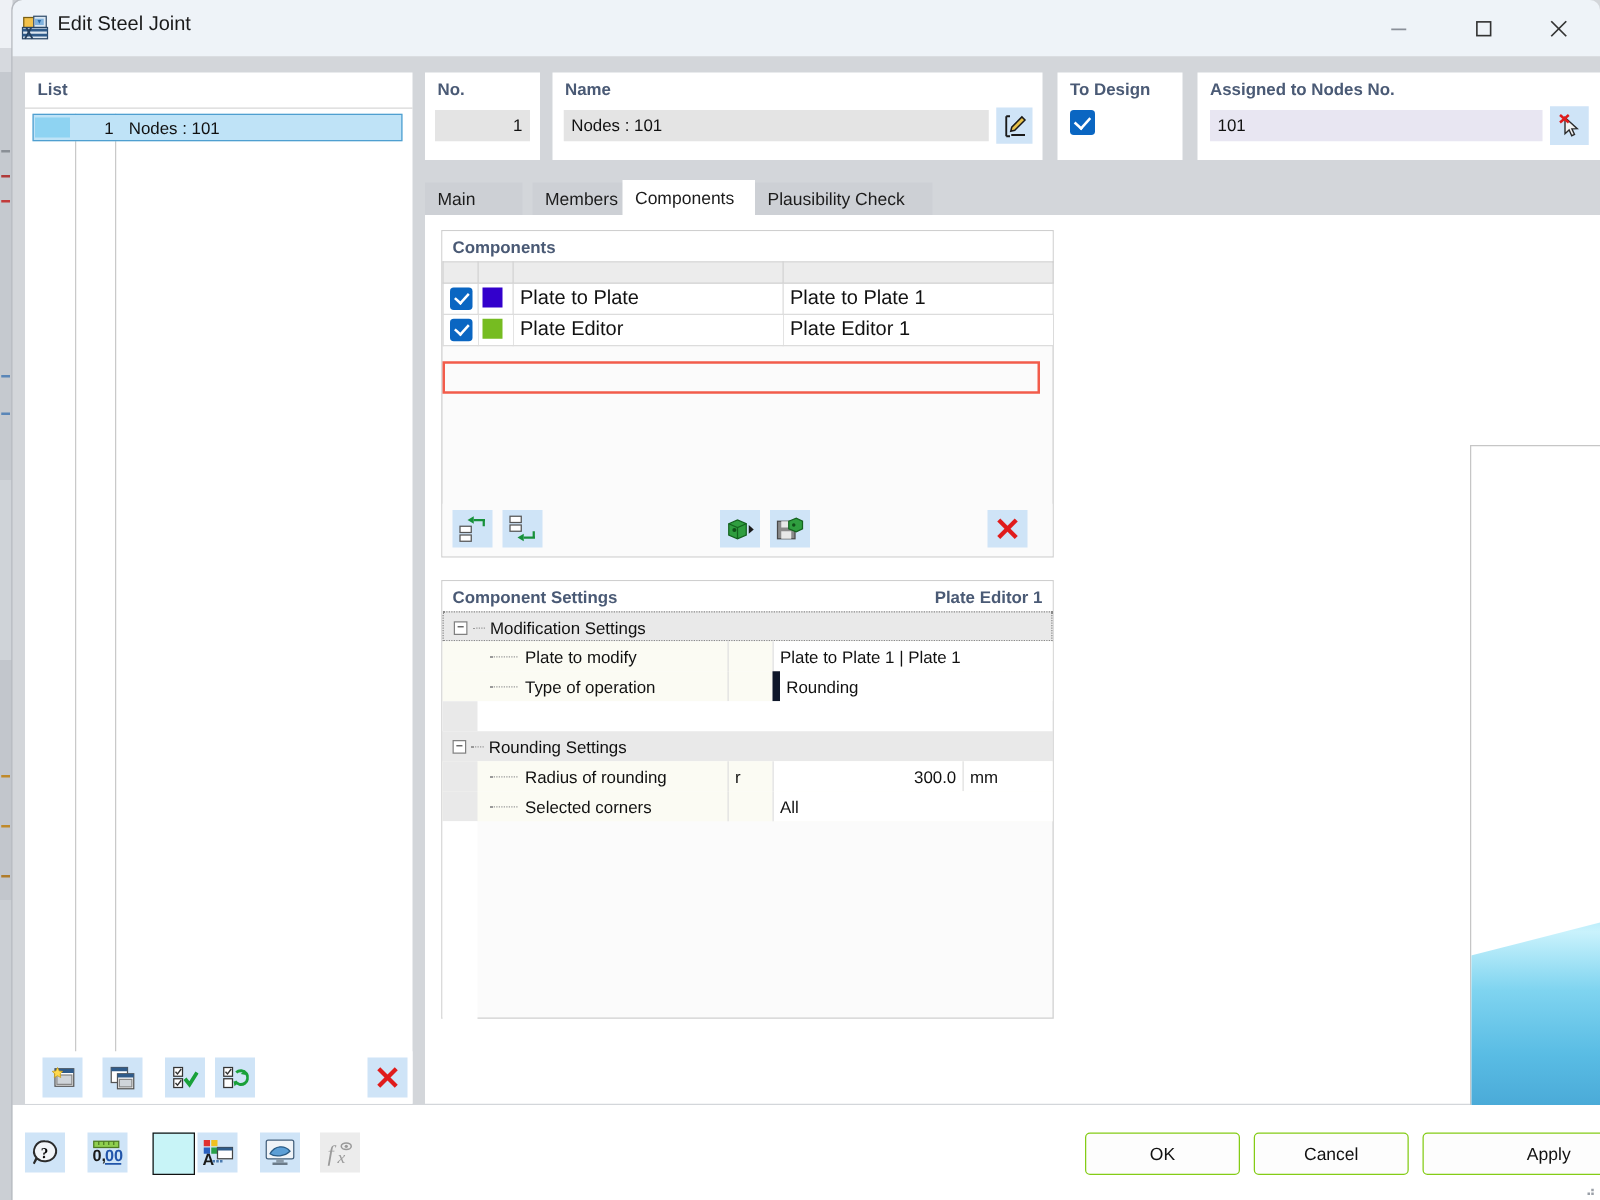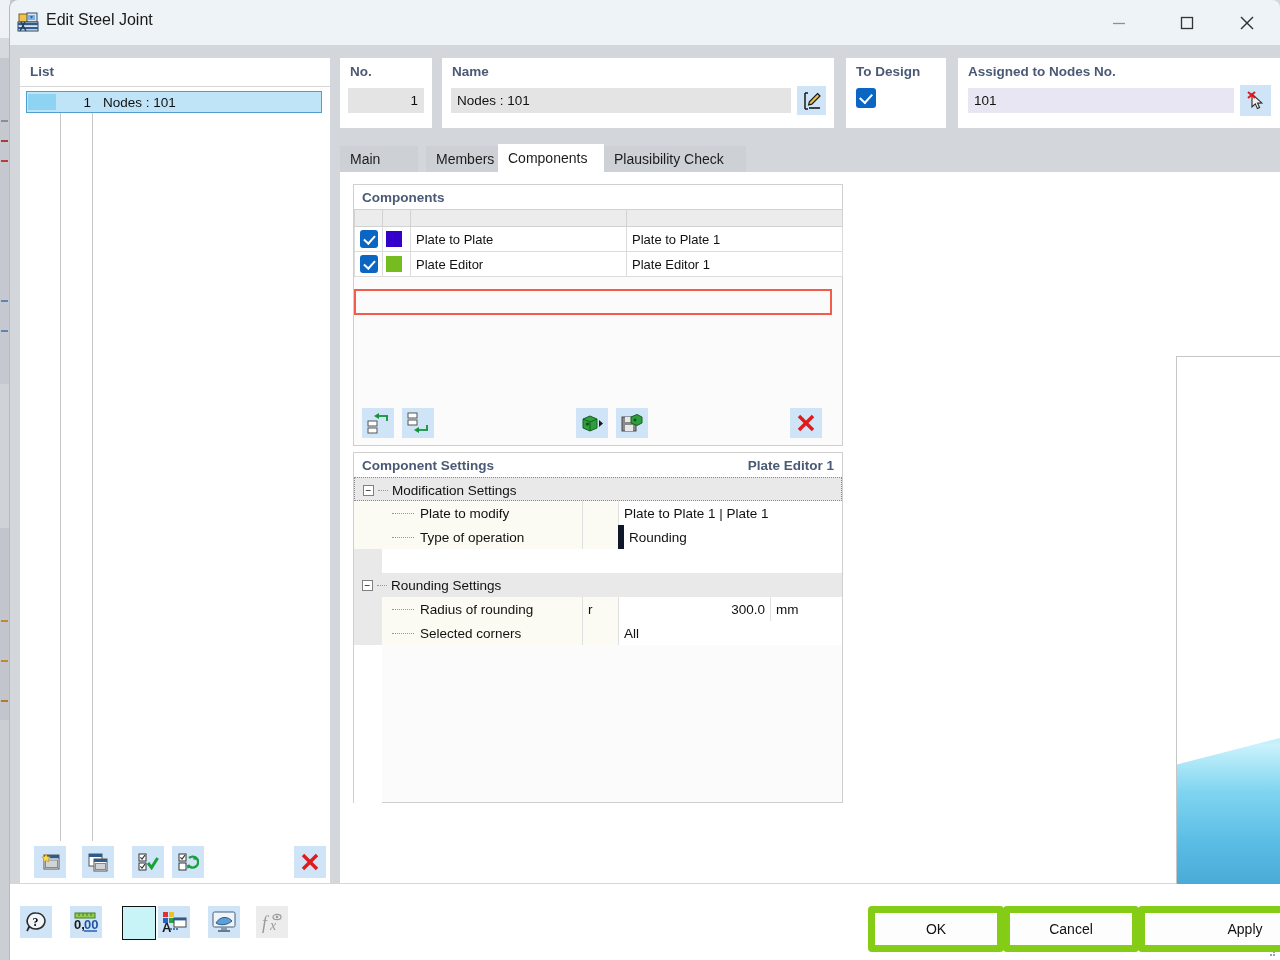--- a/index.html
+++ b/index.html
@@ -140,21 +140,21 @@
   }
   .box-title .right { margin-left:auto; }
 
   table.ctab { position:absolute; border-collapse: collapse; table-layout: fixed; }
   table.ctab th {
     background: #ececec; border: 1px solid #d2d2d2;
     font-weight: normal; font-size: 13.5px; color:#111; height: 26px;
   }
   table.ctab td {
     background: #ffffff; border: 1px solid #dcdcdc;
-    font-size: 13px; color:#111; height: 24px; padding: 0 5px;
+    font-size: 16px; color:#111; height: 24px; padding: 0 5px;
   }
   td.ck { padding:0; text-align:center; }
   .chk-sm {
     width: 18px; height: 18px; border-radius: 3px; background:#0a66c2;
     display:inline-flex; align-items:center; justify-content:center;
     vertical-align: middle;
   }
   .chk-sm::after {
     content:""; width:5px; height:9px; margin-top:-2px;
     border: solid #fff; border-width: 0 2px 2px 0; transform: rotate(42deg);
@@ -187,21 +187,21 @@
     overflow: hidden;
   }
 
   
   .bottombar {
     position:absolute; left:0; bottom:0; width:1270px; height: 76px;
     background:#ffffff;
   }
   .btn {
     position:absolute; height: 32px; background:#fdfdfd;
-    border: 7px solid #84cc16; border-radius: 4px;
+    border: 1px solid #84cc16; border-radius: 4px;
     font-size: 14px; color:#111;
     display:flex; align-items:center; justify-content:center;
   }
   .bbtn {
     position:absolute; top: 22px; width: 32px; height: 32px;
     background:#cfe4f7; display:flex; align-items:center; justify-content:center;
   }
   .bbtn.plain { background:#ffffff; border:1px solid #111; }
   .bbtn.dim { background:#ececec; }
   .resize-grip { position:absolute; right:4px; bottom:3px; width:10px; height:10px; }
@@ -449,21 +449,21 @@
         </div>
         <div class="iconbtn" style="left:436px;top:5px;width:32px;height:30px;">
           <svg width="22" height="22" viewBox="0 0 22 22">
             <line x1="4" y1="4" x2="18" y2="18" stroke="#e01b1b" stroke-width="3.4"></line>
             <line x1="18" y1="4" x2="4" y2="18" stroke="#e01b1b" stroke-width="3.4"></line>
           </svg>
         </div>
       </div>
     </div>
 
-    <div class="box" style="left:13px;top:280px;width:490px;height:351px;">
+    <div class="box" style="left:13px;top:292px;width:490px;height:351px;">
       <div class="box-title">
         <span>Component Settings</span>
         <span class="right">Plate Editor 1</span>
       </div>
 
       <div class="stree" style="left:0px;top:24px;width:488px;height:389px;">
 
         <div class="srow sgroup" style="left:0;top:0;width:488px;border:1px dotted #8a8a8a;">
           <div class="sname" style="left:8px;">
             <span class="expander">−</span>

